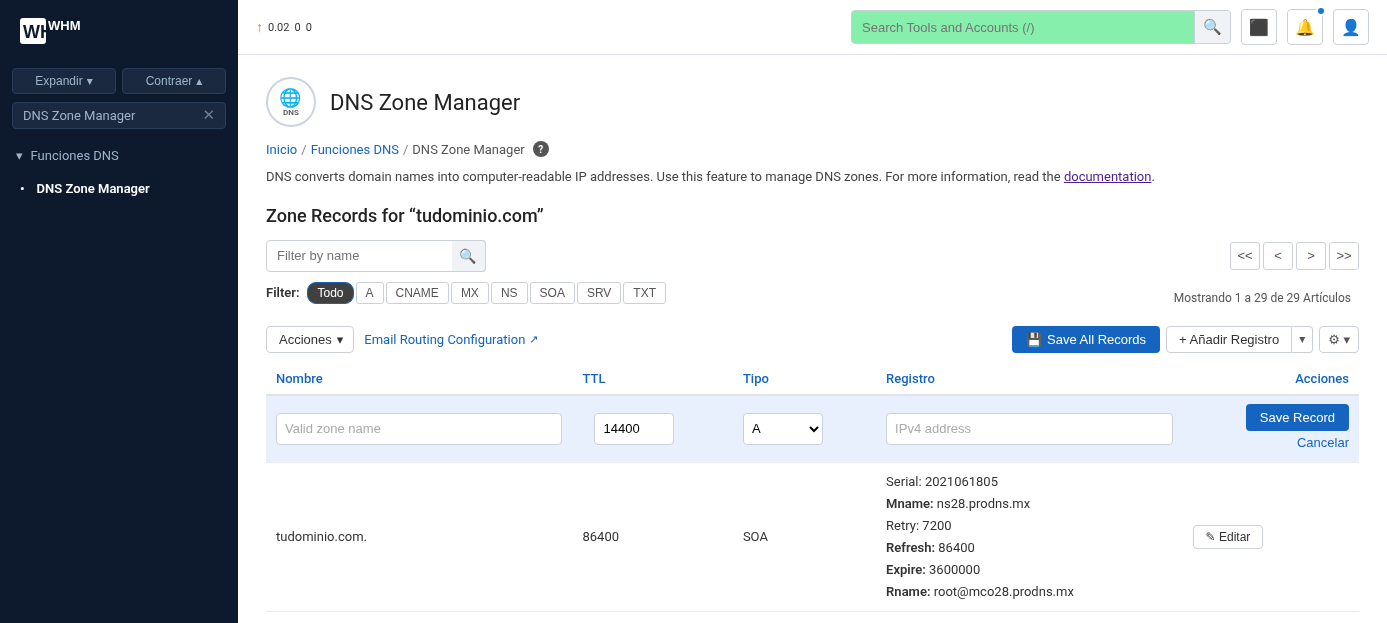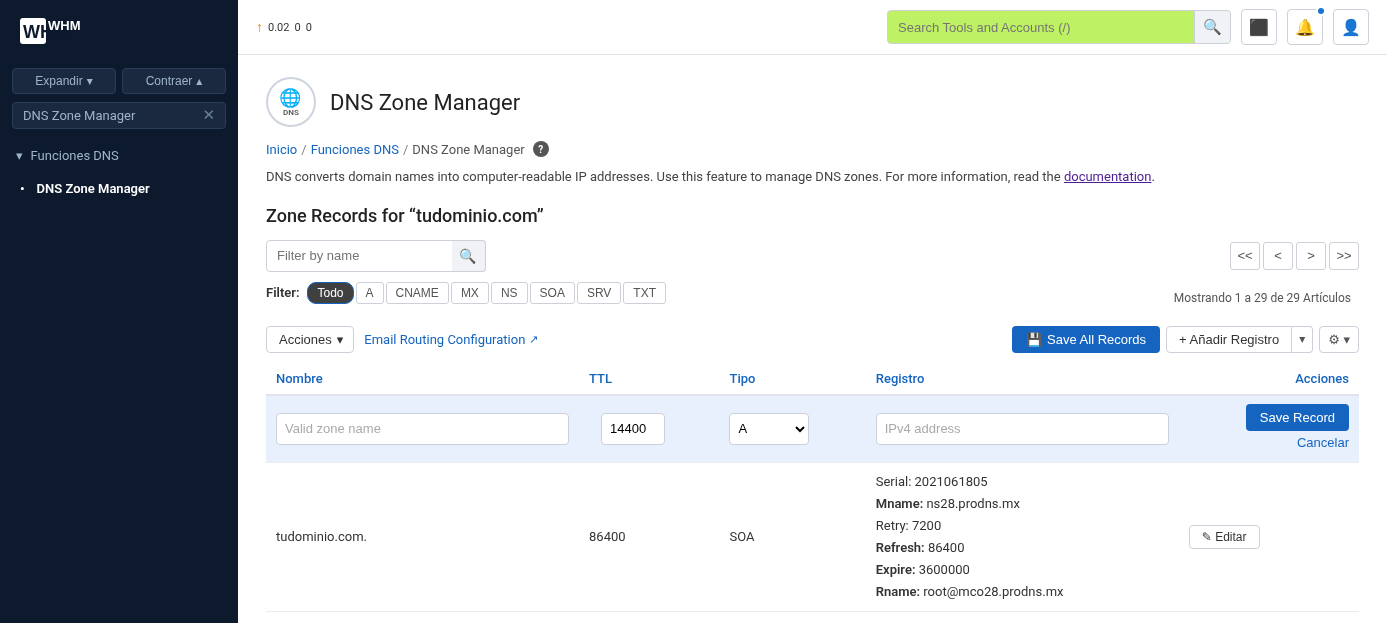--- a/index.html
+++ b/index.html
@@ -129,22 +129,22 @@
       align-items: center;
       gap: 10px;
     }
     .search-box {
       display: flex;
       align-items: center;
       border: 1px solid #ccd0d8;
       border-radius: 4px;
       overflow: hidden;
       height: 34px;
-      width: 344px;
-      background: #bef264;
+      width: 380px;
+      background: #86efac;
     }
     .search-box input {
       flex: 1;
       border: none;
       outline: none;
       padding: 0 10px;
       font-size: 13px;
       color: #333;
       background: transparent;
     }
@@ -668,21 +668,21 @@
           <th class="right">Acciones</th>
         </tr>
       </thead>
       <tbody>
 
         <tr class="new-row">
           <td>
             <input class="new-row-input" type="text" placeholder="Valid zone name" style="">
           </td>
           <td>
-            <input class="new-row-input" type="text" style="width: 64px; margin-left: 12px;" value="14400">
+            <input class="new-row-input" type="text" style="width: 80px; margin-left: 12px;" value="14400">
           </td>
           <td>
             <select class="new-row-select">
               <option>A</option>
               <option>AAAA</option>
               <option>CNAME</option>
               <option>MX</option>
               <option>NS</option>
               <option>SOA</option>
               <option>SRV</option>

